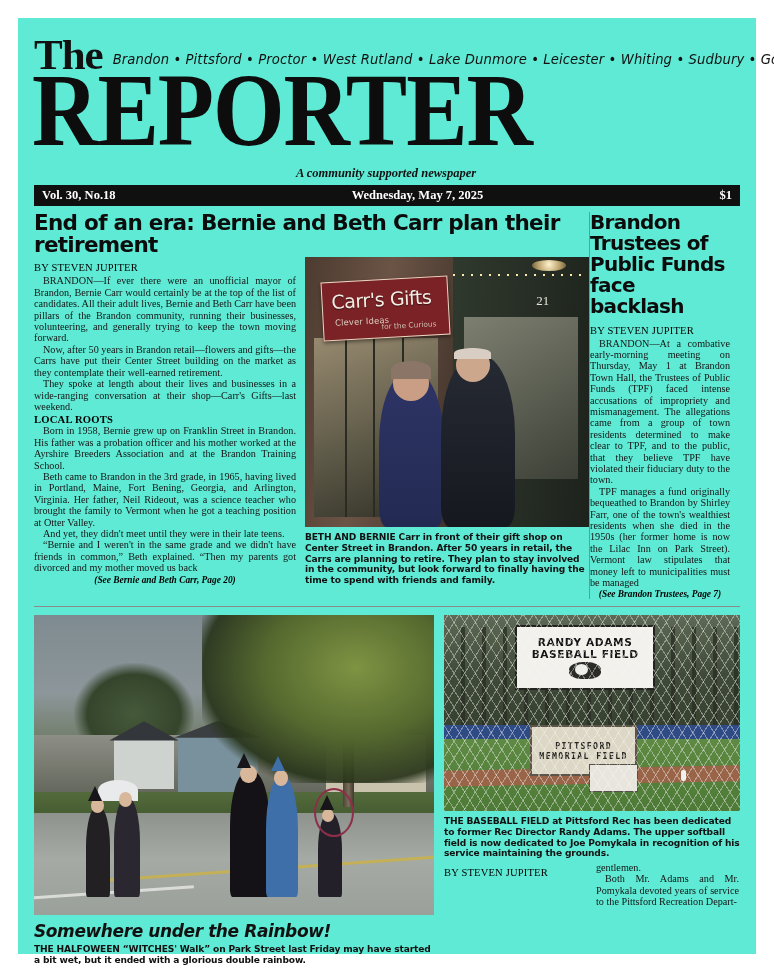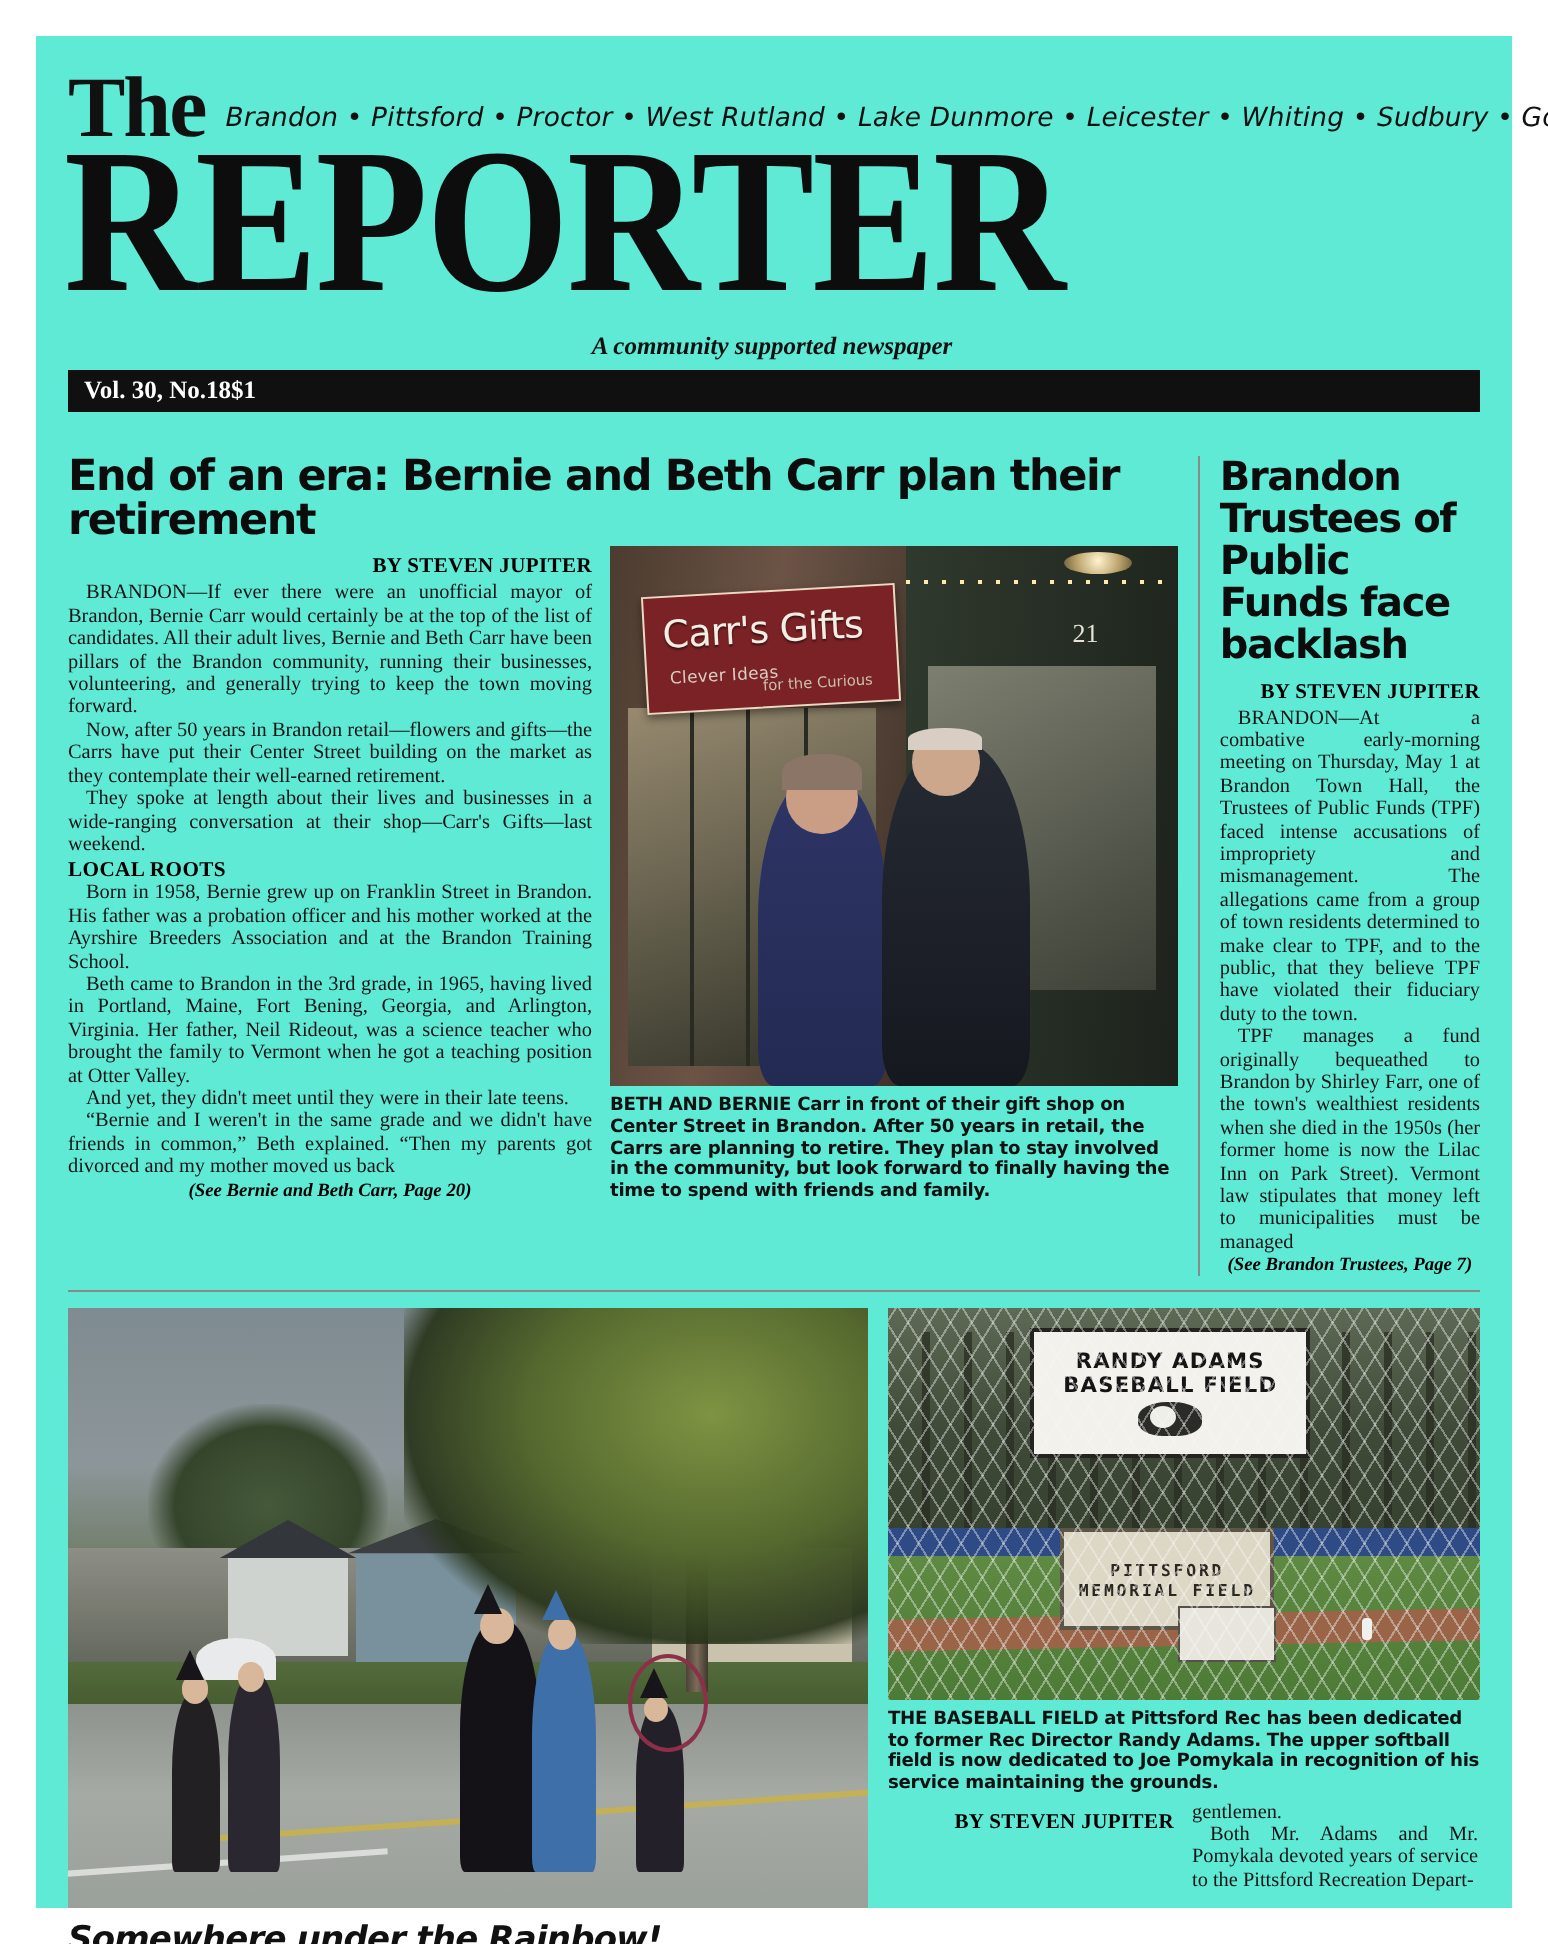--- a/index.html
+++ b/index.html
@@ -39,22 +39,22 @@
   .folio .f-left{flex:0 0 auto;}
   .folio .f-mid{flex:1 1 auto;text-align:center;}
   .folio .f-right{flex:0 0 auto;}
 
   
   .hl{
     font-family:"DejaVu Sans",sans-serif;font-weight:700;color:#0c0c0c;
     letter-spacing:-.7px;line-height:1.02;
   }
   .byline{
-    font-family:"Liberation Serif",serif;font-weight:700;font-size:10.5px;
-    text-align:right;letter-spacing:.2px;margin:5px 0 2px;
+    font-family:"Liberation Serif",serif;font-weight:400;font-size:10.5px;
+    text-align:left;letter-spacing:.2px;margin:5px 0 2px;
   }
   .body{
     font-family:"Liberation Serif",serif;font-size:10.2px;line-height:11.4px;
     text-align:justify;color:#141414;hyphens:auto;
   }
   .body p{margin:0;text-indent:9px;}
   .subhead{
     font-family:"Liberation Serif",serif;font-weight:700;font-size:10.6px;
     margin:2px 0 0;letter-spacing:.2px;
   }
@@ -62,21 +62,21 @@
     font-family:"Liberation Serif",serif;font-style:italic;font-weight:700;
     font-size:9.4px;text-align:center;margin-top:1px;
   }
   .cap{
     font-family:"DejaVu Sans",sans-serif;font-weight:700;font-size:9.1px;
     line-height:10.6px;color:#111;letter-spacing:-.15px;
   }
   .cap b{font-weight:700;}
 
   
-  .top{position:relative;padding:0 16px;margin-top:22px;display:flex;gap:10px;}
+  .top{position:relative;padding:0 16px;margin-top:6px;display:flex;}
   .top-left{width:555px;}
   .rule-v{width:1px;background:#8a8a8a;align-self:stretch;}
   .top-right{width:140px;}
   .lead-head{font-size:21.5px;}
   .lead-cols{display:flex;gap:9px;margin-top:2px;}
   .lead-textcol{width:262px;}
   .lead-photocol{width:284px;}
 
   
   .photo{position:relative;overflow:hidden;background:#6b6f63;}
@@ -249,20 +249,21 @@
 
   <div class="masthead">
     <div class="mast-top">
       <div class="mast-the">The</div>
       <div class="mast-towns">Brandon • Pittsford • Proctor • West Rutland • Lake Dunmore • Leicester • Whiting • Sudbury • Goshen</div>
     </div>
     <div class="mast-title">REPORTER</div>
     <div class="mast-sub">A community supported newspaper</div>
     <div class="folio">
       <span class="f-left">Vol. 30, No.18</span>
+      <span class="f-mid">Wednesday, May 7, 2025</span>
       <span class="f-right">$1</span>
     </div>
   </div>
 
   <div class="top">
 
     <div class="top-left">
       <div class="hl lead-head">End of an era: Bernie and Beth Carr plan their retirement</div>
 
       <div class="lead-cols">

